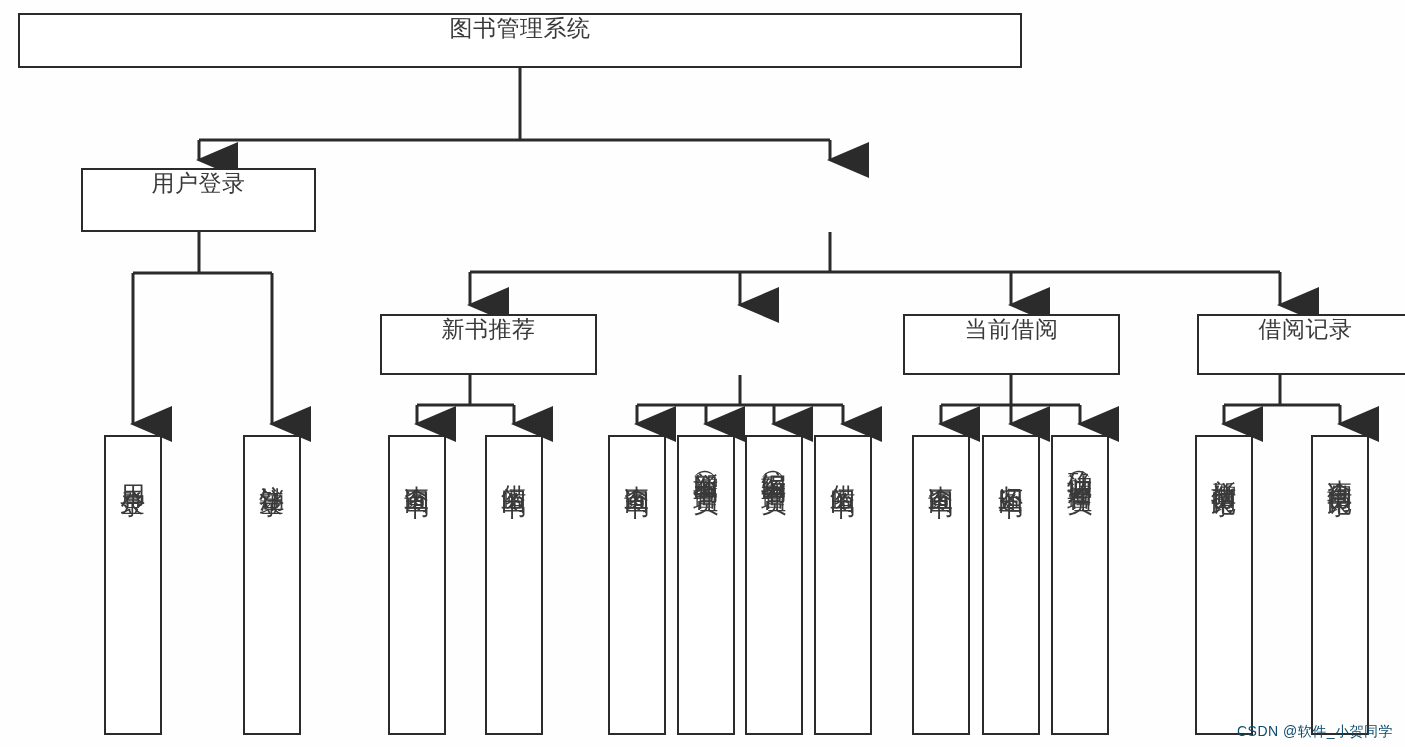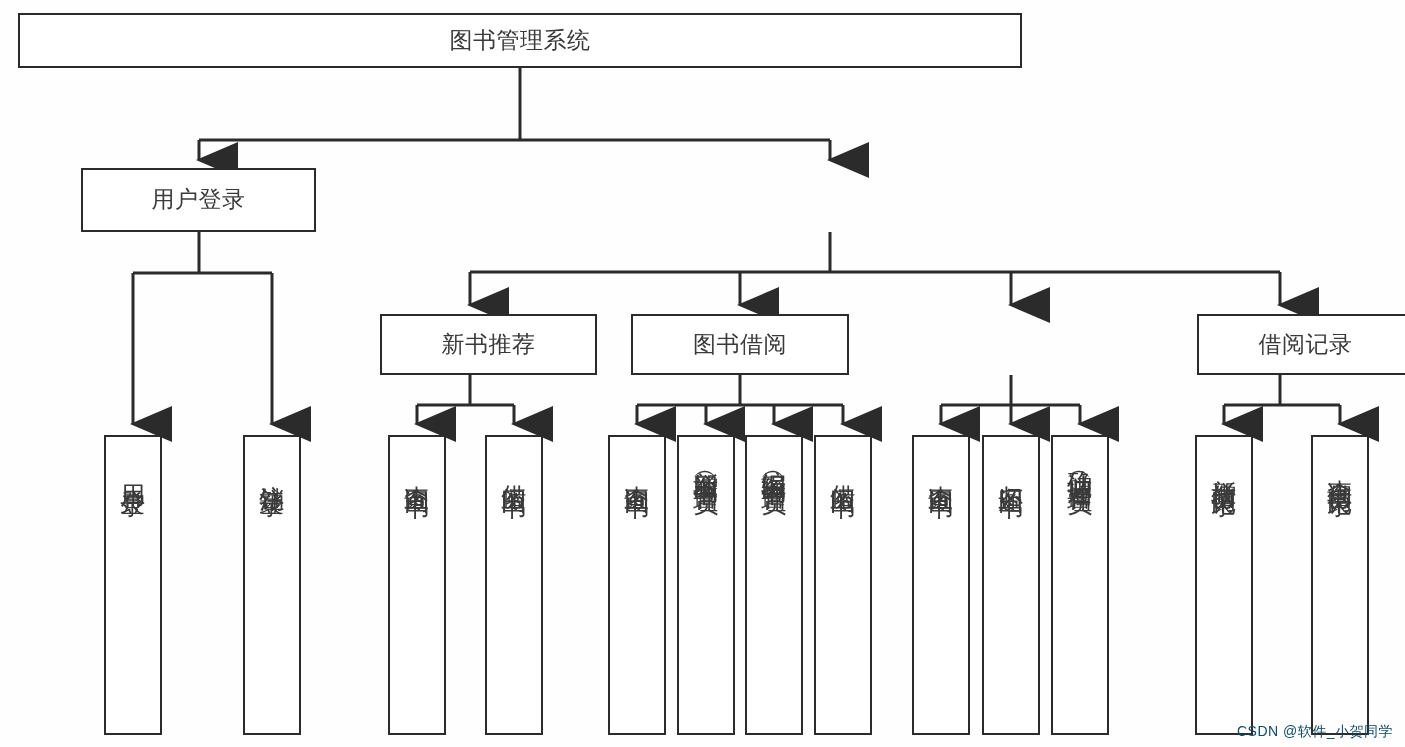--- a/index.html
+++ b/index.html
@@ -24,21 +24,21 @@
     width: 1405px;
     height: 747px;
     pointer-events: none;
   }
   .node {
     position: absolute;
     box-sizing: border-box;
     background: #ffffff;
     border: 2px solid #2b2b2b;
     display: flex;
-    align-items: center;
+    align-items: flex-start;
     justify-content: center;
     color: #3a3a3a;
   }
   .node .label {
     display: block;
     text-align: center;
     line-height: 1.18;
     letter-spacing: 0.5px;
   }
   .node.horizontal .label {
@@ -128,22 +128,22 @@
     <span class="label">图书管理系统</span>
   </div>
 
   <div class="node horizontal" style="left:81px; top:168px; width:235px; height:64px;">
     <span class="label">用户登录</span>
   </div>
 
   <div class="node horizontal" style="left:380px; top:314px; width:217px; height:61px;">
     <span class="label">新书推荐</span>
   </div>
-  <div class="node horizontal" style="left:631px; top:314px; width:218px; height:61px;">
-    <span class="label">图书借阅</span>
+  <div class="node horizontal" style="left:903px; top:314px; width:217px; height:61px;">
+    <span class="label">当前借阅</span>
   </div>
   <div class="node horizontal" style="left:1197px; top:314px; width:217px; height:61px;">
     <span class="label">借阅记录</span>
   </div>
 
   <div class="node vertical" style="left:104px; top:435px; width:58px; height:300px;">
     <span class="label">用户登录</span>
   </div>
   <div class="node vertical" style="left:243px; top:435px; width:58px; height:300px;">
     <span class="label">注销登录</span>

